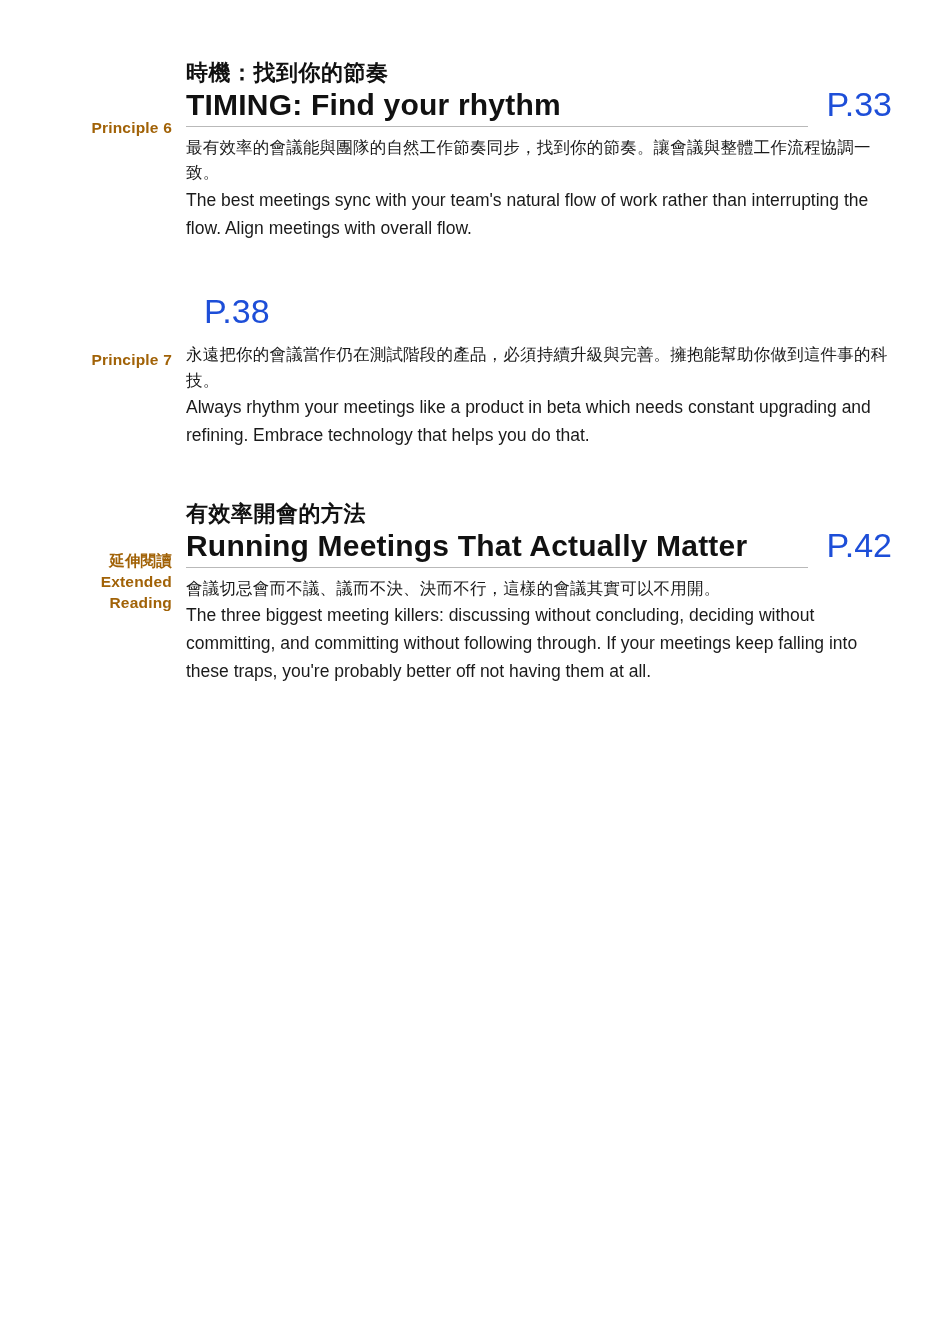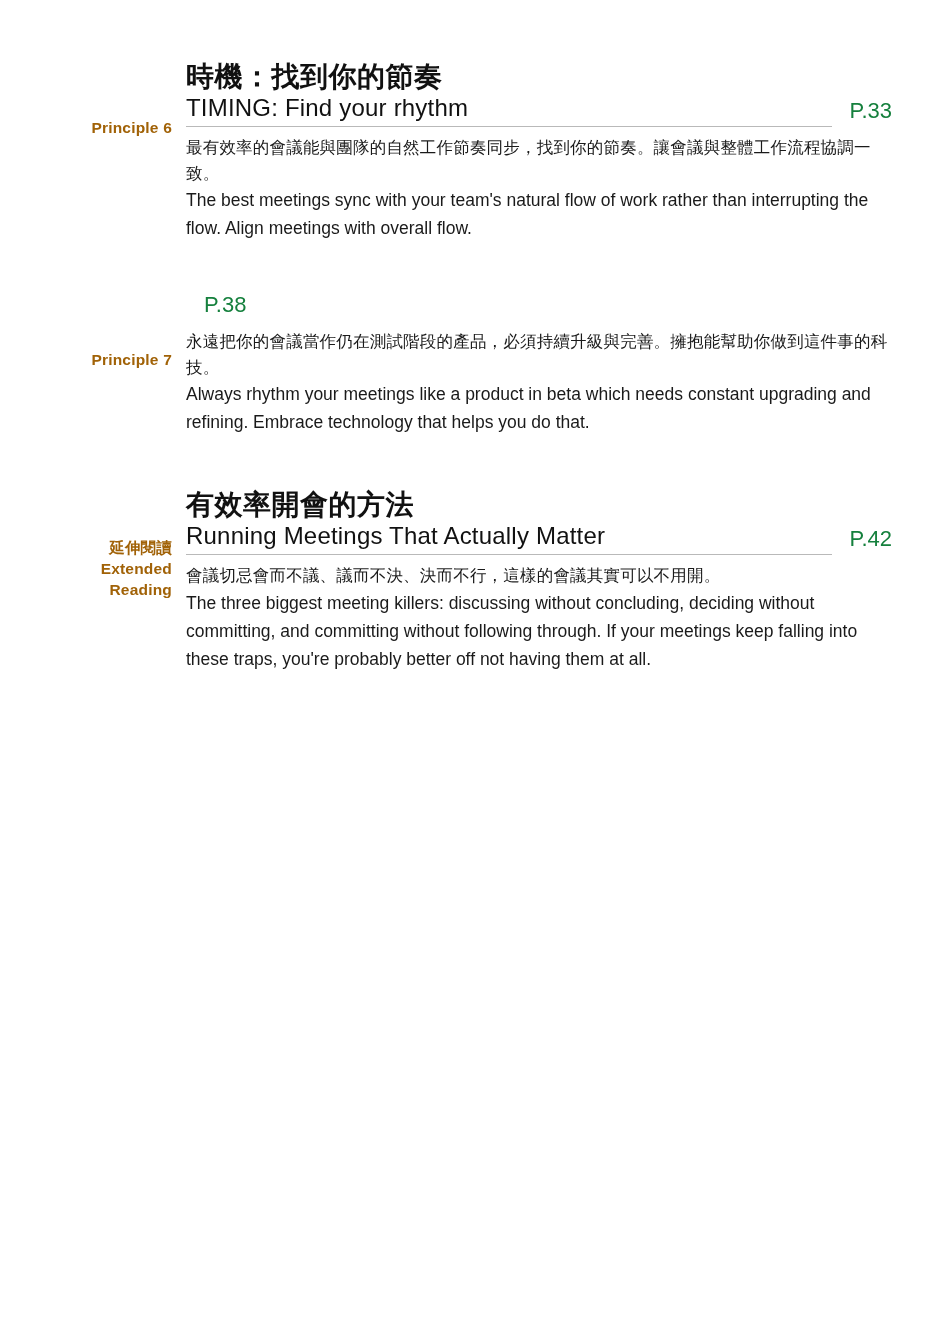--- a/index.html
+++ b/index.html
@@ -49,39 +49,39 @@
     display: flex;
     align-items: flex-end;
   }
   .titles {
     flex: 1 1 auto;
     min-width: 0;
     border-bottom: 1px solid #b9b9b9;
     padding-bottom: 3px;
   }
   .title-zh {
-    font-size: 28px;
+    font-size: 22px;
     font-weight: 700;
     line-height: 1.22;
     color: #111111;
     letter-spacing: 0.5px;
   }
   .title-en {
-    font-size: 24px;
-    font-weight: 400;
+    font-size: 30px;
+    font-weight: 700;
     line-height: 1.2;
     color: #111111;
     letter-spacing: 0.2px;
     white-space: pre-line;
   }
   .page-num {
     flex: 0 0 auto;
-    font-size: 22px;
+    font-size: 34px;
     font-weight: 400;
-    color: #15803d;
+    color: #1d4ed8;
     padding-left: 18px;
     padding-bottom: 3px;
     white-space: nowrap;
   }
   .desc {
     padding-top: 8px;
   }
   .desc-zh {
     font-size: 16.5px;
     line-height: 1.55;

